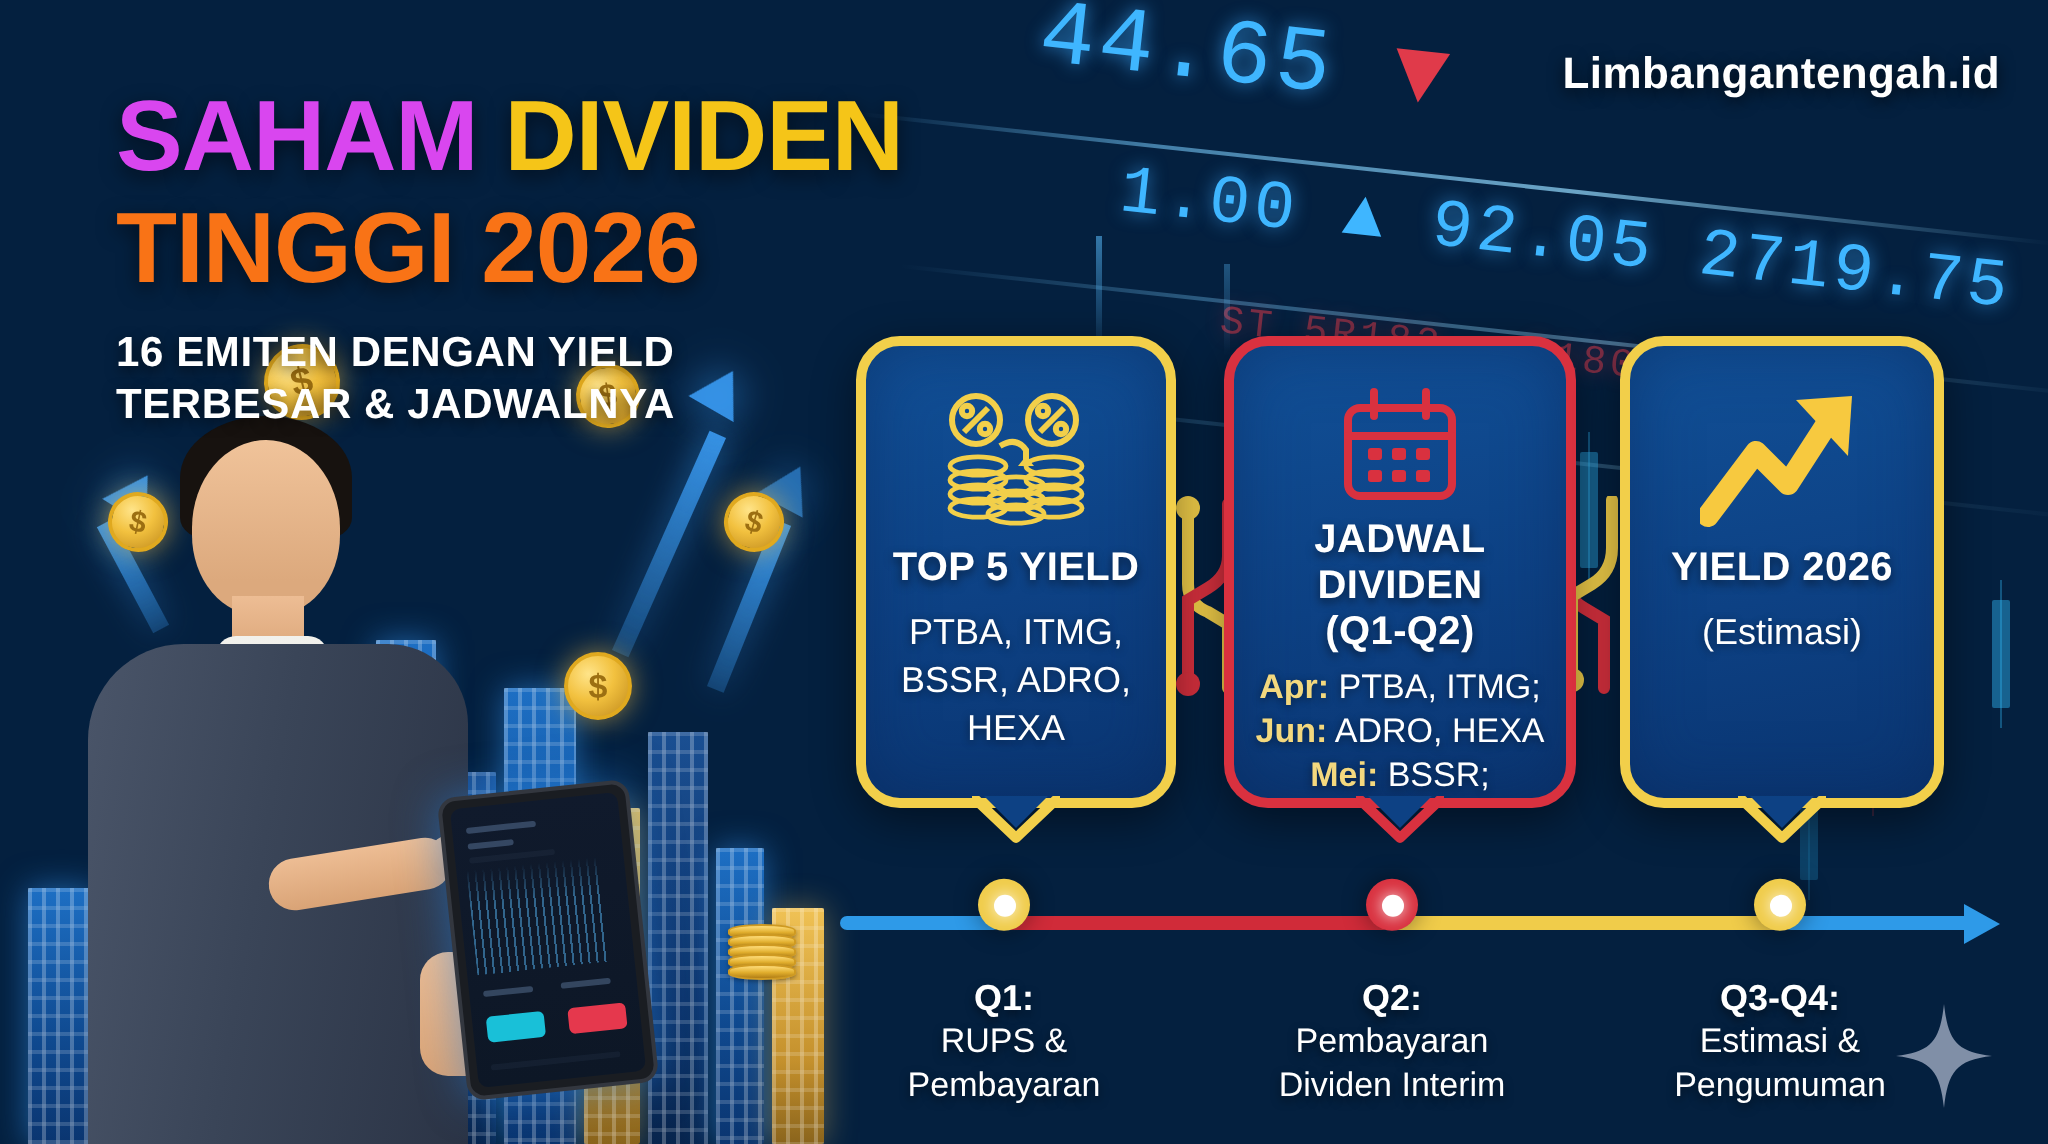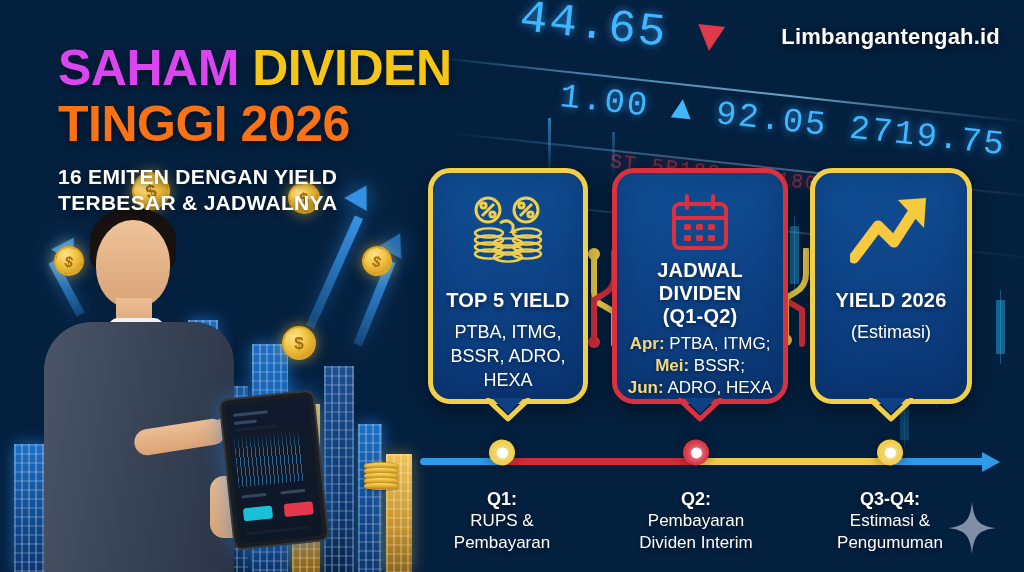--- a/index.html
+++ b/index.html
@@ -163,21 +163,21 @@
   .card .tail {
     position:absolute; left:50%; transform:translateX(-50%);
     bottom:-23px; width:44px; height:24px;
   }
   .card .tail svg { display:block; }
 
   .card-title {
     color:#ffffff; font-weight:bold; font-size:20px; line-height:23px;
     letter-spacing:.2px;
     text-shadow:0 2px 5px rgba(0,0,0,.5);
-    margin-top:16px;
+    margin-top:0;
   }
   .card-body {
     color:#ffffff; font-size:18px; line-height:24px; margin-top:8px;
     text-shadow:0 1px 4px rgba(0,0,0,.45);
   }
   .card-body .mo { color:#f3d87e; font-weight:bold; }
   .card .ico { height:86px; display:flex; align-items:center; justify-content:center; }
 
   #card1 { left:428px; top:168px; width:160px; height:236px; }
   #card2 { left:612px; top:168px; width:176px; height:236px; }
@@ -460,22 +460,22 @@
         </g>
       </svg>
     </div>
     <div class="card-title" style="margin-top:0;">
       <div>JADWAL</div>
       <div>DIVIDEN</div>
       <div>(Q1-Q2)</div>
     </div>
     <div class="card-body" style="margin-top:5px; padding:0 6px; font-size:17px; line-height:22px;">
       <div><span class="mo">Apr:</span><span> PTBA, ITMG;</span></div>
+      <div><span class="mo">Jun:</span><span> ADRO, HEXA</span></div>
       <div><span class="mo">Mei:</span><span> BSSR;</span></div>
-      <div><span class="mo">Jun:</span><span> ADRO, HEXA</span></div>
     </div>
     <div class="tail">
       <svg width="44" height="24" viewBox="0 0 44 24">
         <path d="M0 0 L22 21 L44 0" fill="none" stroke="#d9313f" stroke-width="5" stroke-linejoin="round" stroke-linecap="round"></path>
         <path d="M2 -4 L22 16 L42 -4 z" fill="#0d4184"></path>
       </svg>
     </div>
   </div>
 
   <div class="card gold" id="card3">

